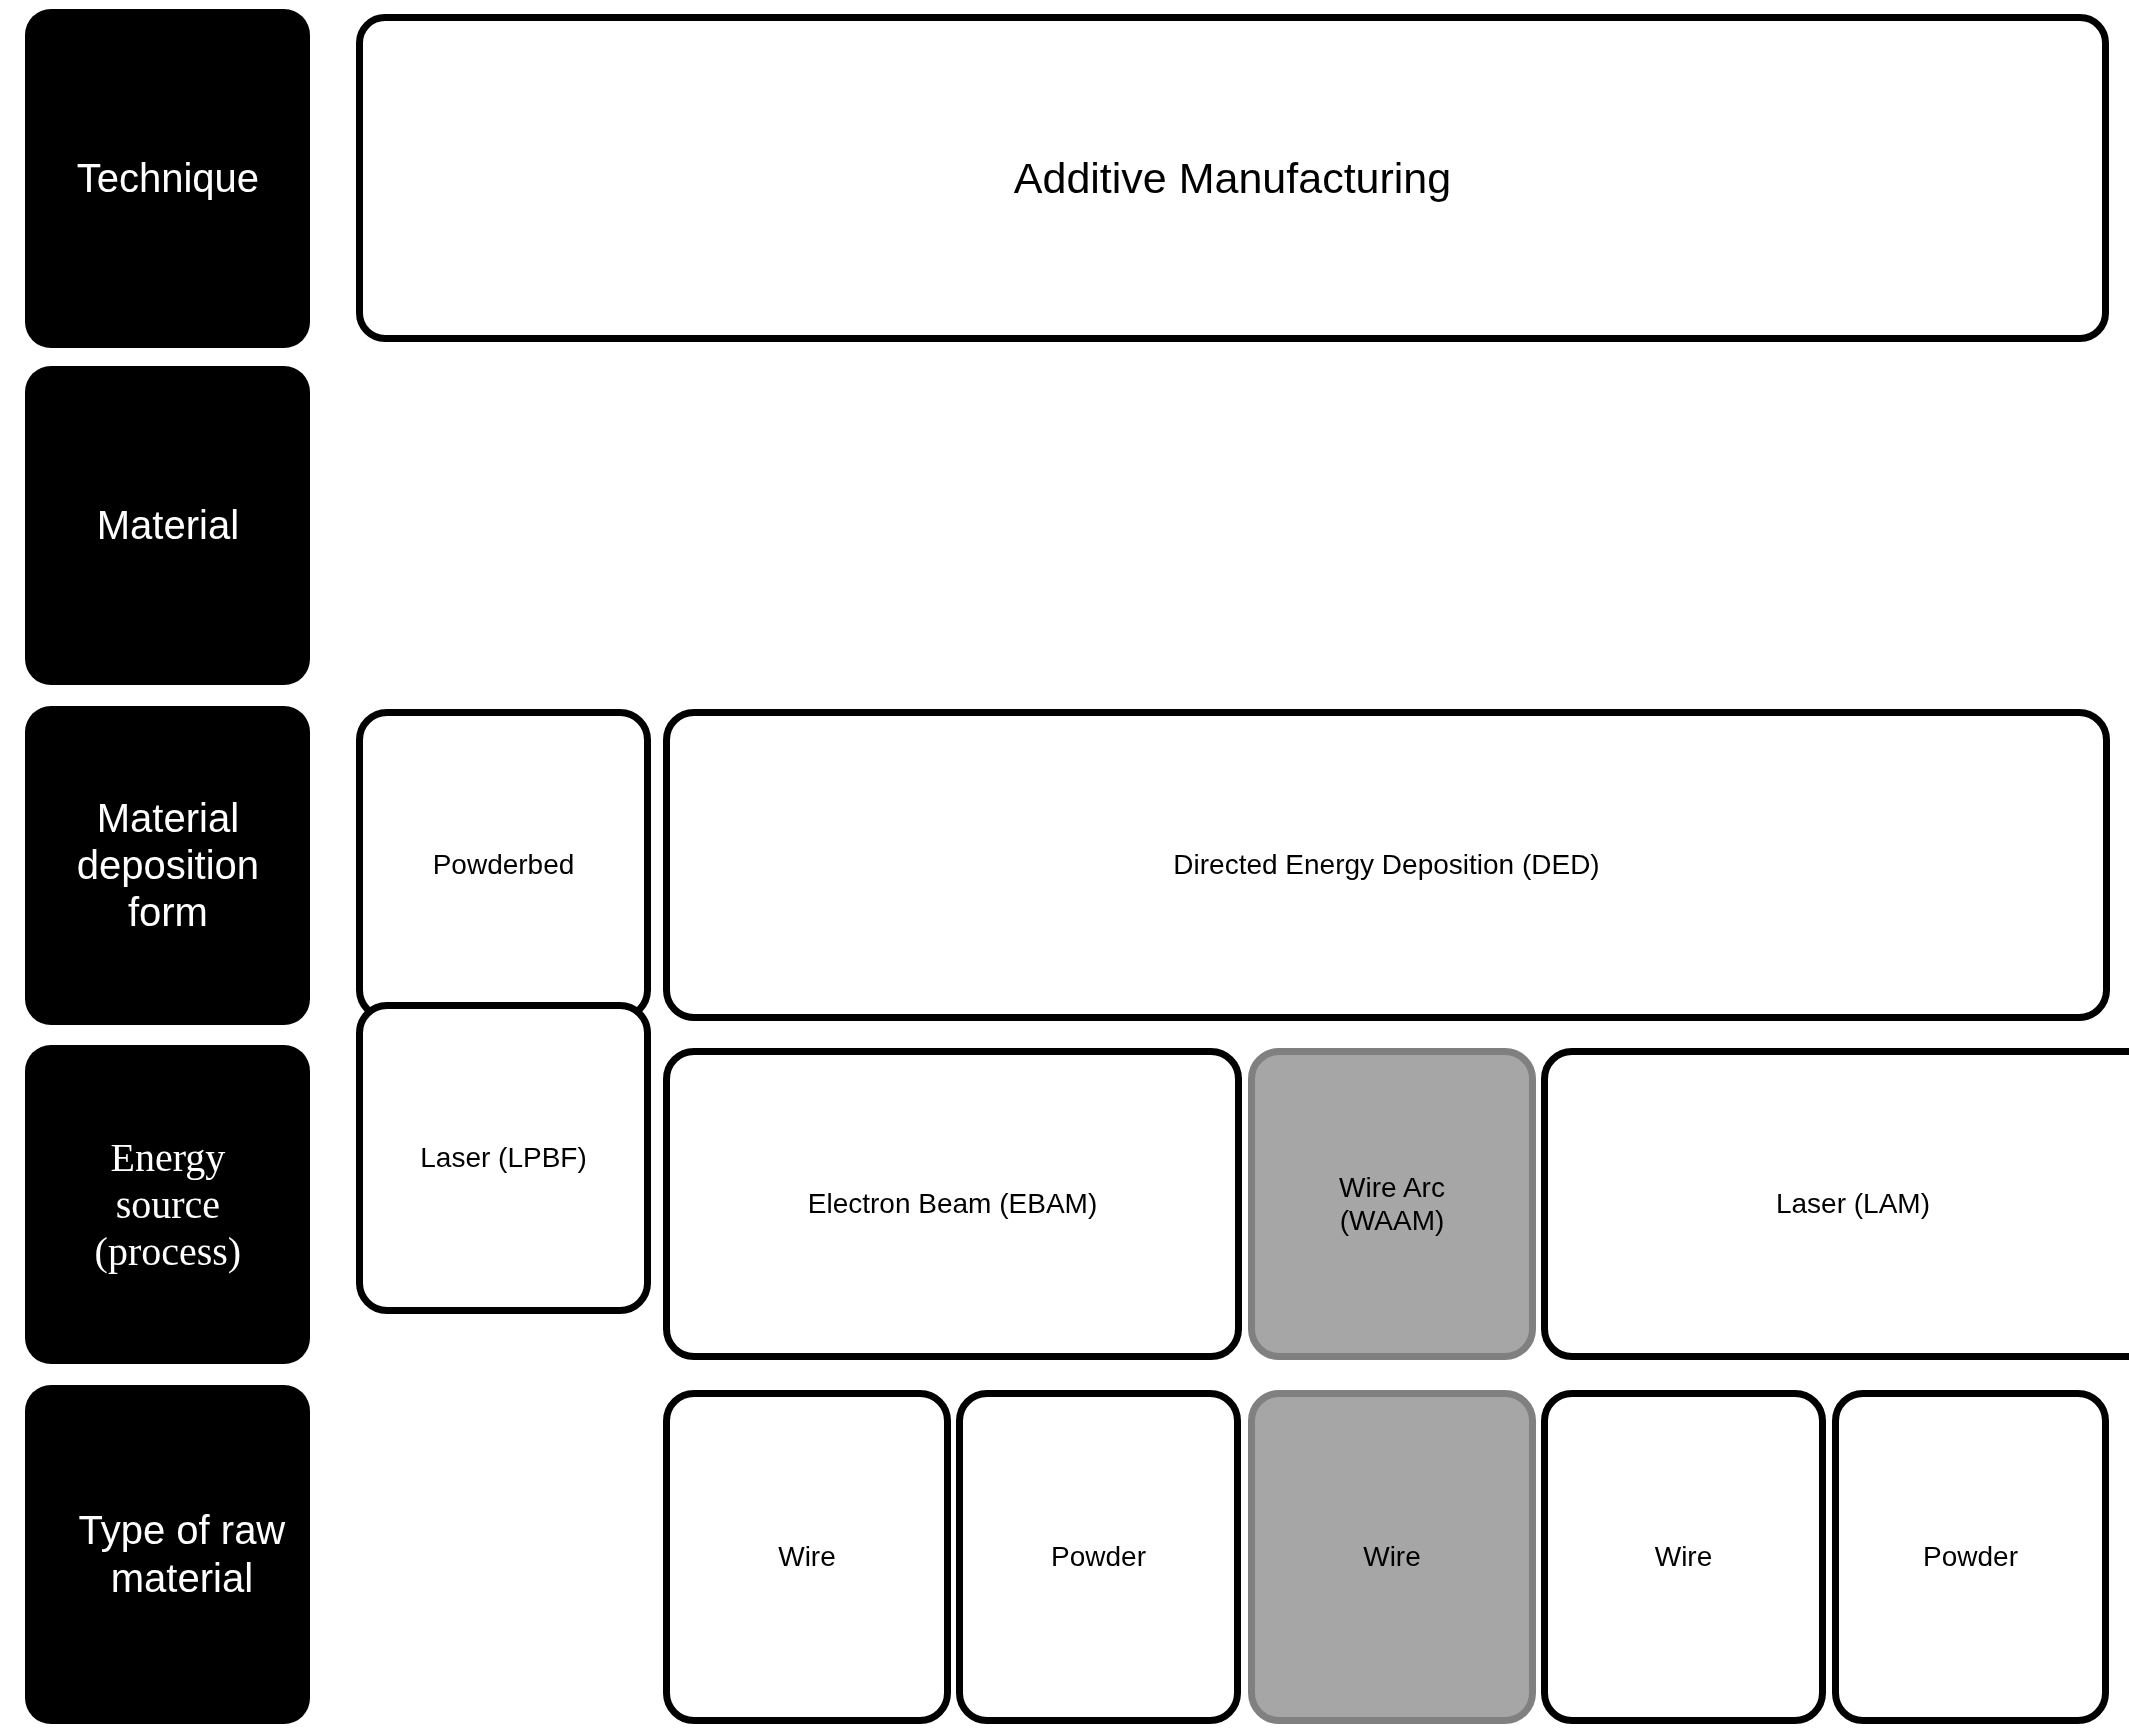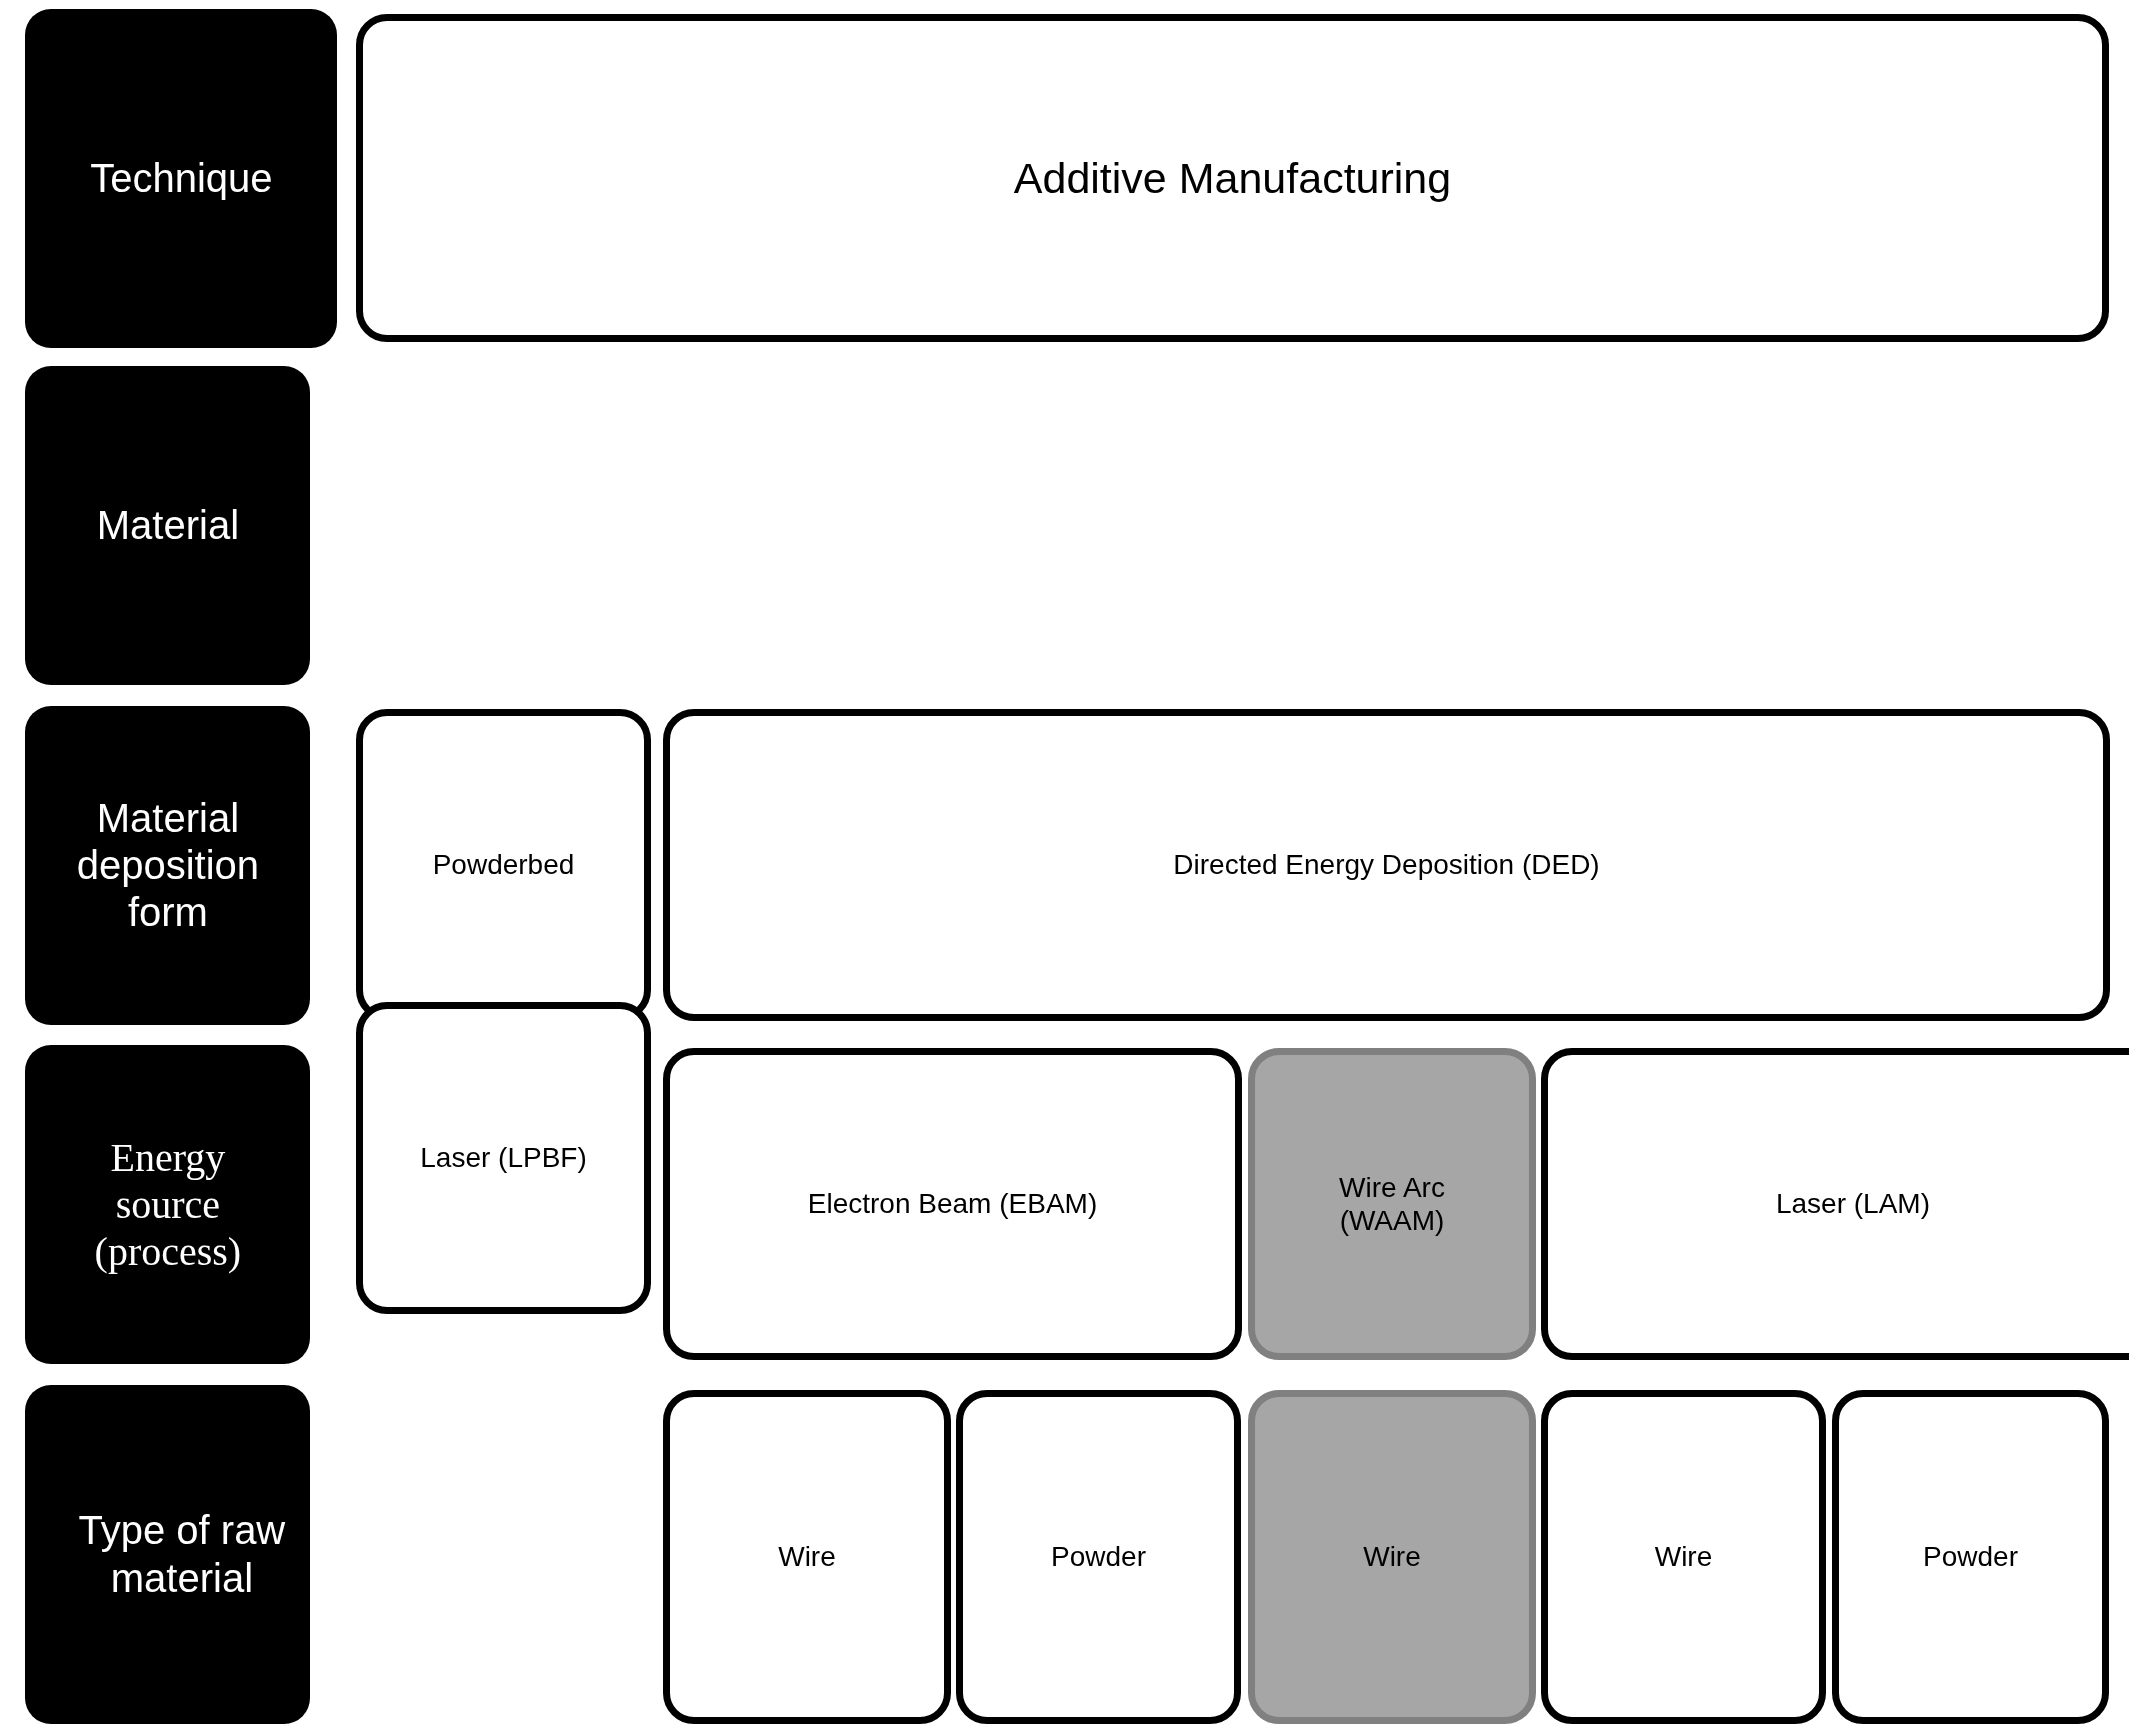--- a/index.html
+++ b/index.html
@@ -55,24 +55,24 @@
   .lbl {
     display: block;
     pointer-events: none;
   }
 </style>
 </head>
 <body>
 
 <div id="diagram">
 
-  <div class="node cat" style="left:25.4px; top:9.2px; width:312px; height:339px;">
+  <div class="node cat" style="left:25.4px; top:9.2px; width:285px; height:339px;">
     <span class="lbl">Technique</span>
   </div>
-  <div class="node box big" style="left:356px; top:14px; width:1753px; height:328px;">
+  <div class="node box big" style="left:356px; top:14px; width:1753px; height:328px;border-radius:29px;">
     <span class="lbl">Additive Manufacturing</span>
   </div>
 
   <div class="node cat" style="left:25.4px; top:366px; width:285px; height:319px;">
     <span class="lbl">Material</span>
   </div>
 
   <div class="node cat" style="left:25.4px; top:706px; width:285px; height:319px;">
     <span class="lbl">Material
 deposition

